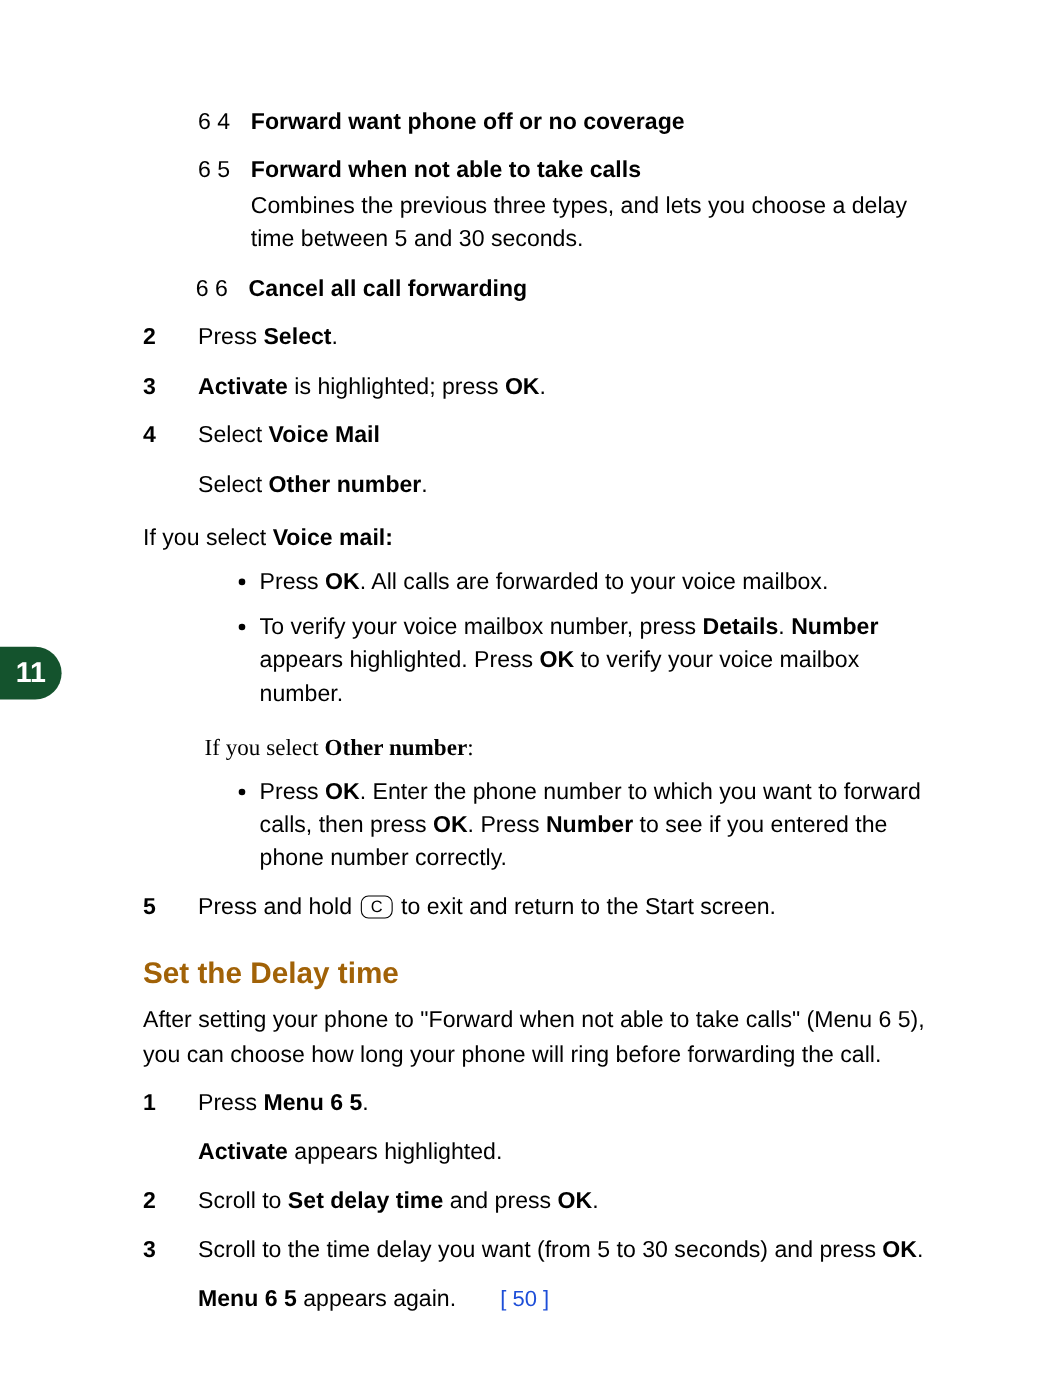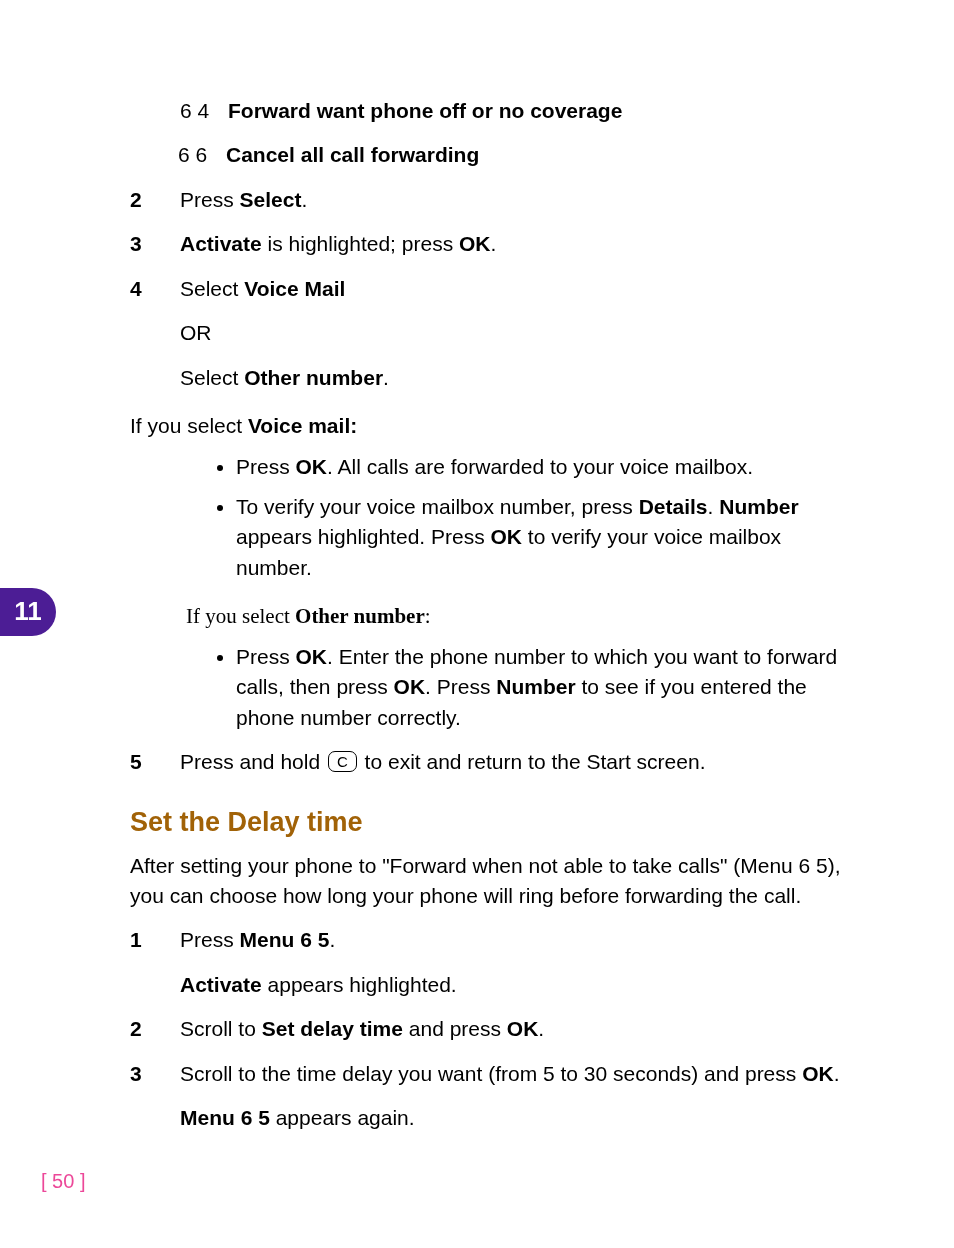--- a/index.html
+++ b/index.html
@@ -18,21 +18,21 @@
     box-sizing:border-box;
     padding:90px 90px 60px 130px;
     position:relative;
   }
   .tab{
     position:absolute;
     left:0;
     top:588px;
     width:56px;
     height:48px;
-    background:#4c1d95;
+    background:#14532d;
     border-top-right-radius:24px;
     border-bottom-right-radius:24px;
     color:#fff;
     font-weight:700;
     font-size:26px;
     display:flex;
     align-items:center;
     justify-content:center;
   }
   .bold{font-weight:700;}
@@ -82,40 +82,46 @@
     font-size:15px;
     line-height:19px;
     vertical-align:2px;
     margin:0 2px;
     font-family:Arial,sans-serif;
   }
   .page-num{
     position:absolute;
     left:0;right:0;
     bottom:52px;
-    text-align:left;
-    color:#ec4899;
+    text-align:center;
+    color:#1d4ed8;
     font-size:20px;
-    margin-left:41px;
   }
 </style>
 </head>
 <body>
 
 <div class="tab">11</div>
 
 <div class="page">
 
   <div class="sub-item">
     <div class="sub-num">6 4</div>
     <div class="sub-body">
       <span class="bold">Forward want phone off or no coverage</span>
     </div>
   </div>
 
+  <div class="sub-item" style="margin-top:14px;">
+    <div class="sub-num">6 5</div>
+    <div class="sub-body">
+      <div><span class="bold">Forward when not able to take calls</span></div>
+      <div class="sub-desc">Combines the previous three types, and lets you choose a delay time between 5 and 30 seconds.</div>
+    </div>
+  </div>
 
   <div class="sub-item" style="margin-top:14px;margin-left:48px;">
     <div class="sub-num">6 6</div>
     <div class="sub-body">
       <span class="bold">Cancel all call forwarding</span>
     </div>
   </div>
 
   <div class="num-item">
     <div class="step-num">2</div>
@@ -128,21 +134,20 @@
     <div class="step-num">3</div>
     <div class="step-body">
       <span class="bold">Activate</span><span> is highlighted; press </span><span class="bold">OK</span><span>.</span>
     </div>
   </div>
 
   <div class="num-item">
     <div class="step-num">4</div>
     <div class="step-body">
       <div><span>Select </span><span class="bold">Voice Mail</span></div>
-      <div class="step-extra">OR</div>
       <div class="step-extra"><span>Select </span><span class="bold">Other number</span><span>.</span></div>
     </div>
   </div>
 
   <div class="para">
     <span>If you select </span><span class="bold">Voice mail:</span>
   </div>
   <ul class="bullets">
     <li>
       <span>Press </span><span class="bold">OK</span><span>. All calls are forwarded to your voice mailbox.</span>

